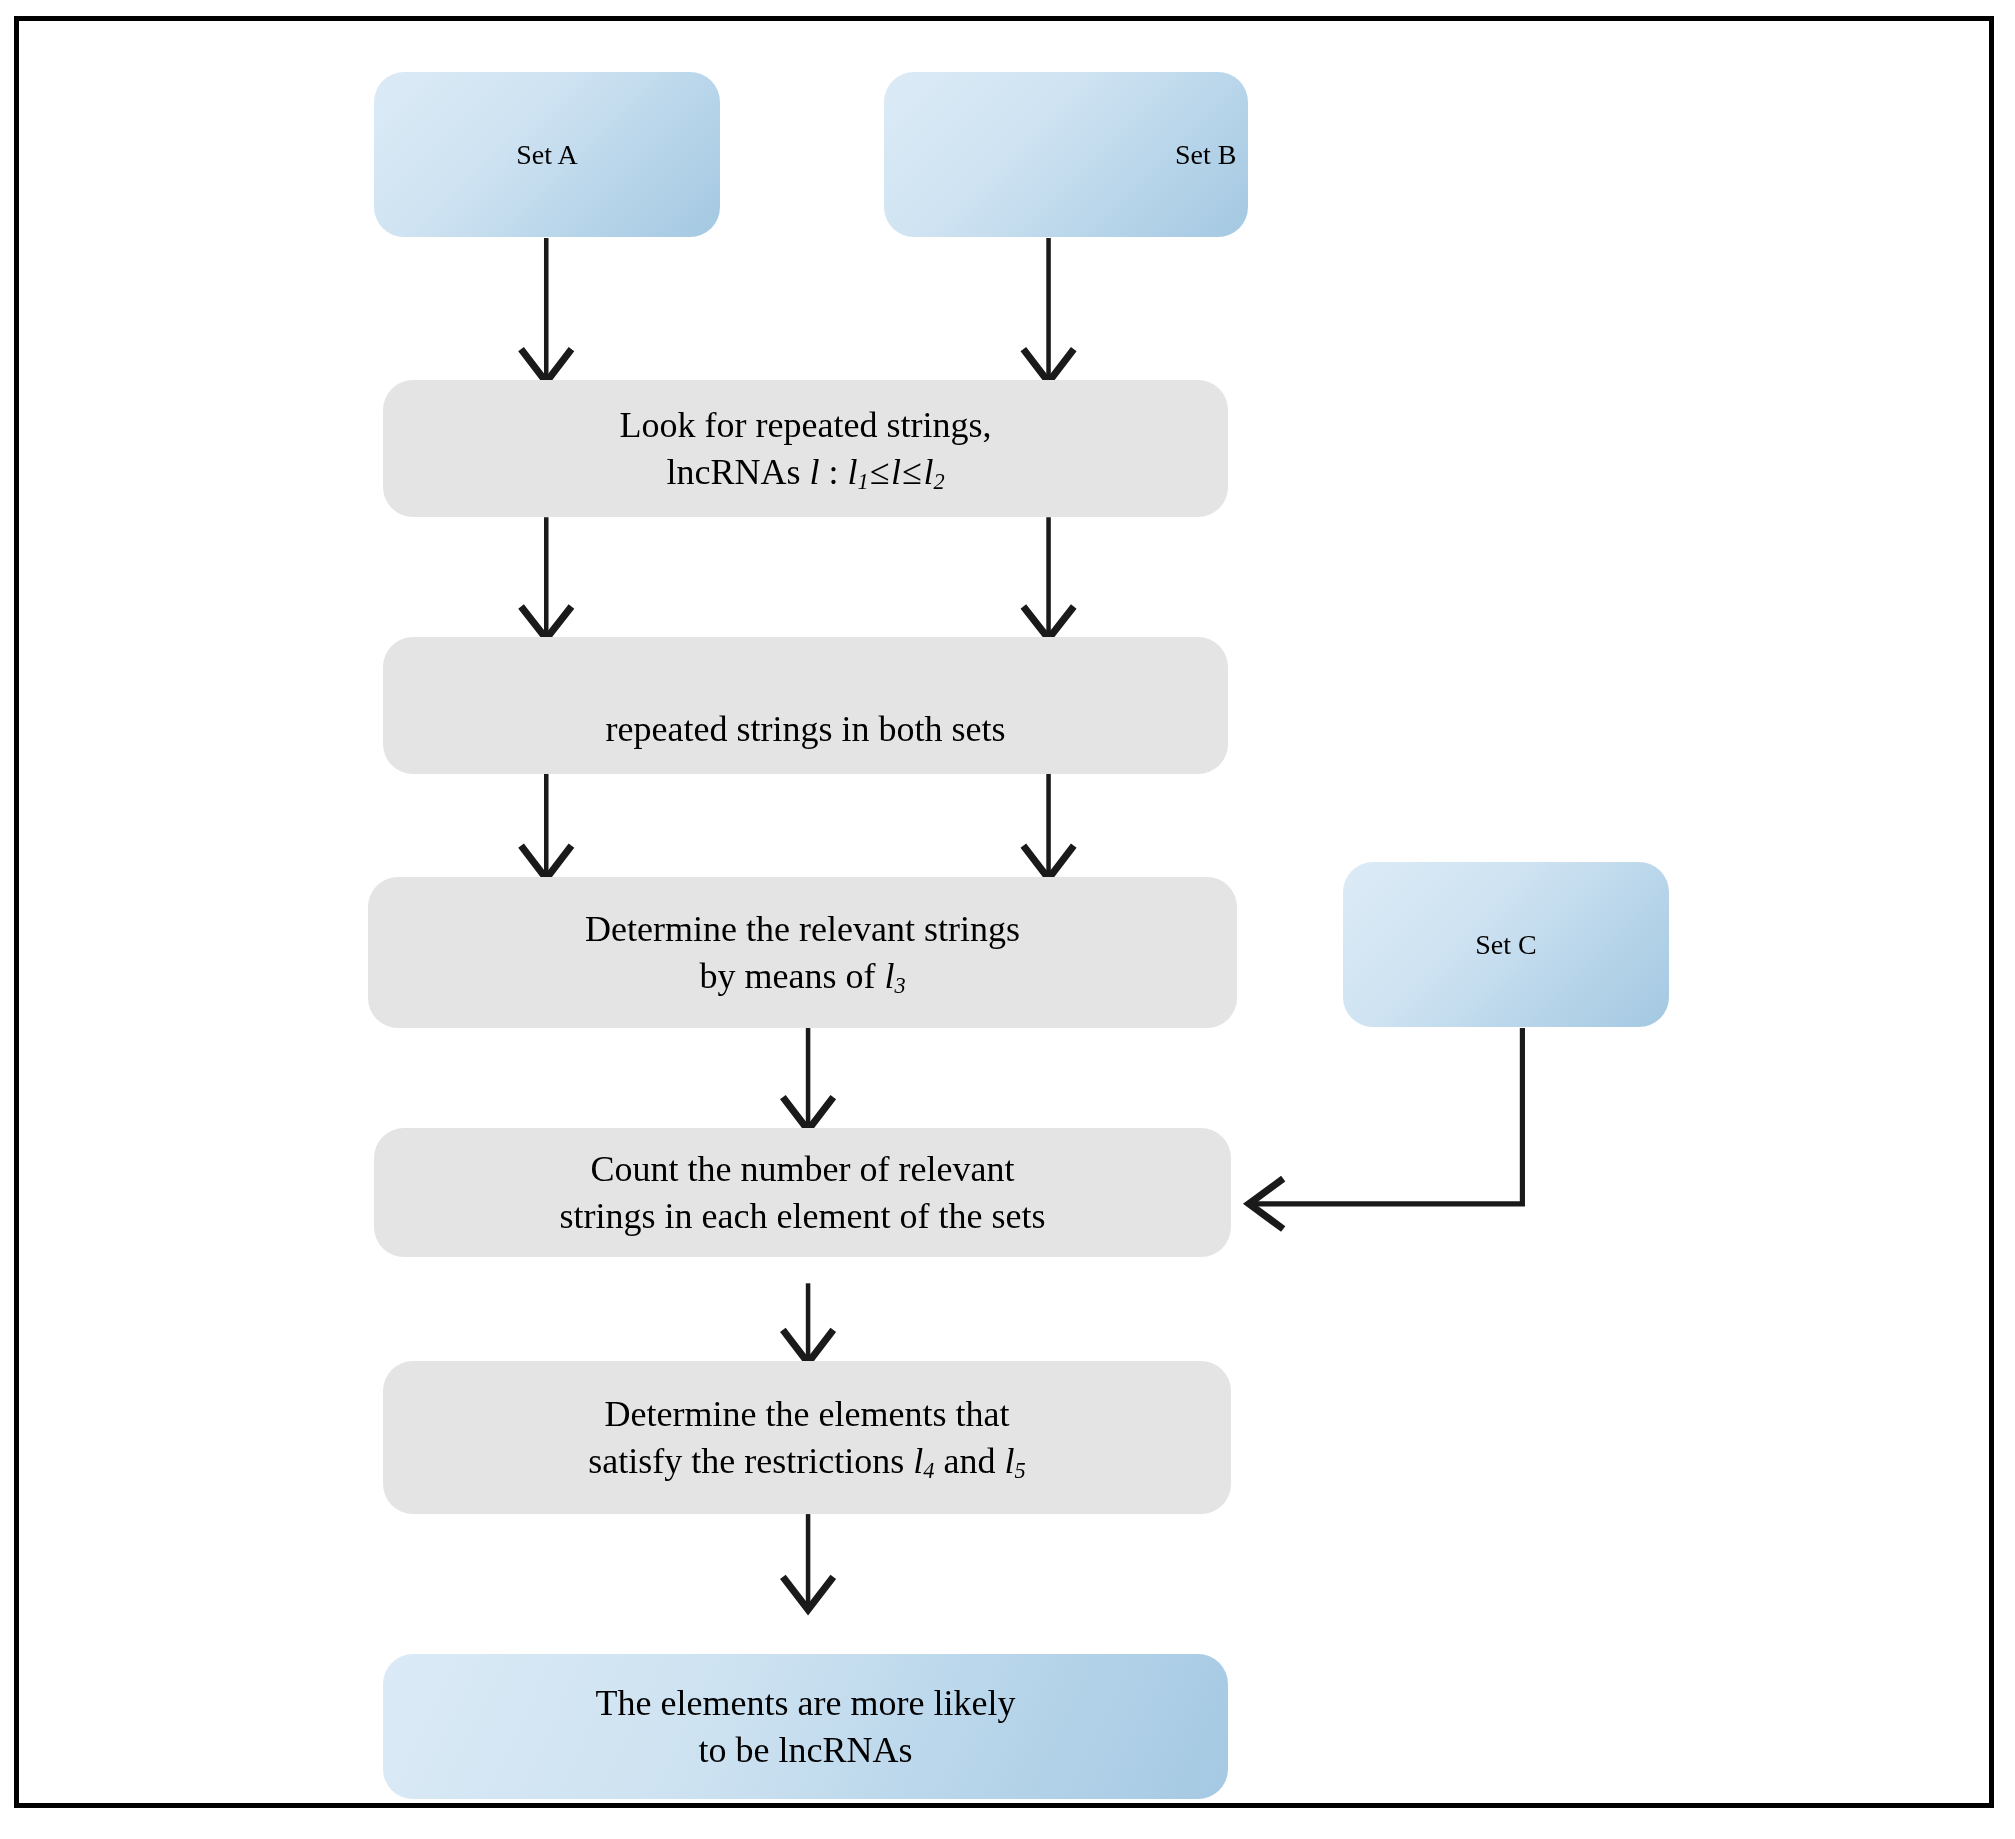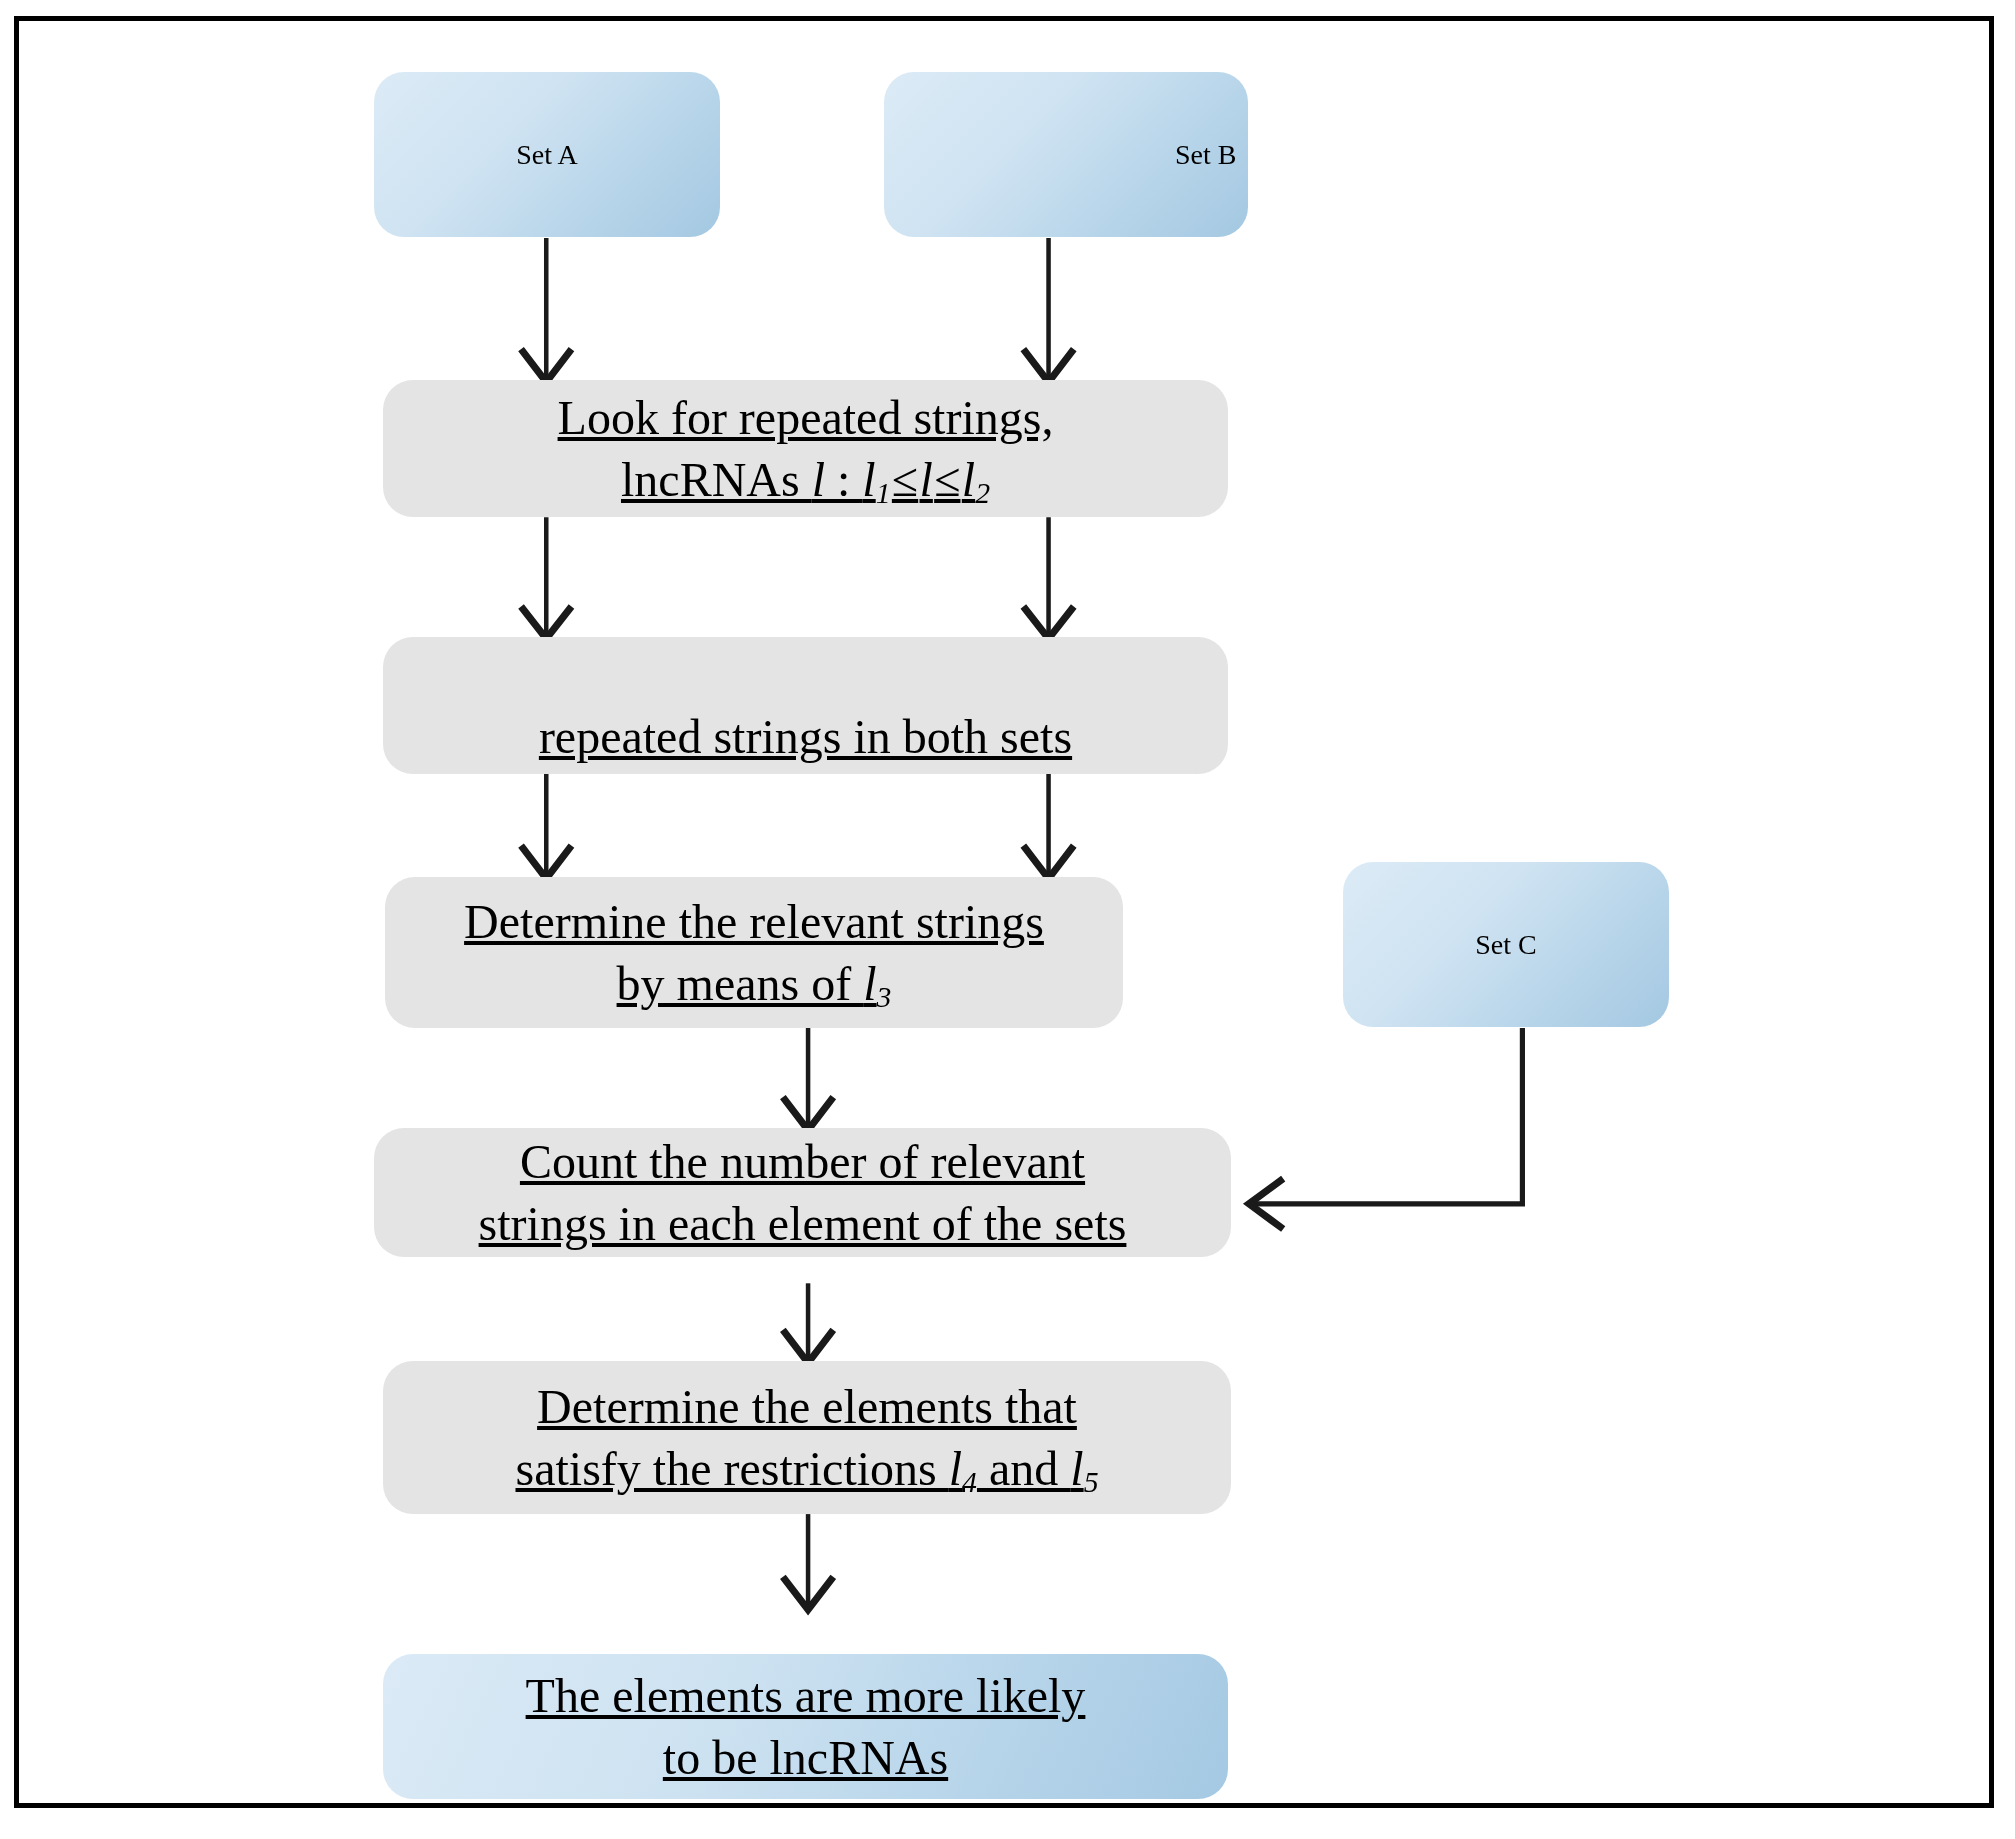--- a/index.html
+++ b/index.html
@@ -61,22 +61,21 @@
 
   .node-terminal {
     background: linear-gradient(115deg, #dbeaf6 0%, #cde2f1 40%, #b4d3e9 75%, #a5c9e3 100%);
   }
 
   .set-label {
     font-size: 28px;
   }
 
   .proc-label {
-    font-size: 48px;
-    text-decoration: underline;
+    font-size: 36px;
   }
 
   .mi {
     font-style: italic;
   }
   .mi sub {
     font-style: italic;
     font-size: 0.62em;
     vertical-align: baseline;
     position: relative;
@@ -155,21 +154,21 @@
     </span>
   </div>
 
   <div class="node node-gray proc-label" style="left:383px; top:637px; width:845px; height:137px;">
     <span class="label">
       <br>
       <span>repeated strings in both sets</span>
     </span>
   </div>
 
-  <div class="node node-gray proc-label" style="left:385px; top:877px; width:738px; height:151px;">
+  <div class="node node-gray proc-label" style="left:368px; top:877px; width:869px; height:151px;">
     <span class="label">
       <span>Determine the relevant strings</span><br>
       <span>by means of </span><span class="mi"><span>l</span><sub>3</sub></span>
     </span>
   </div>
 
   <div class="node node-gray proc-label" style="left:374px; top:1128px; width:857px; height:129px;justify-content:flex-end;">
     <span class="label">
       <span>Count the number of relevant</span><br>
       <span>strings in each element of the sets</span>

